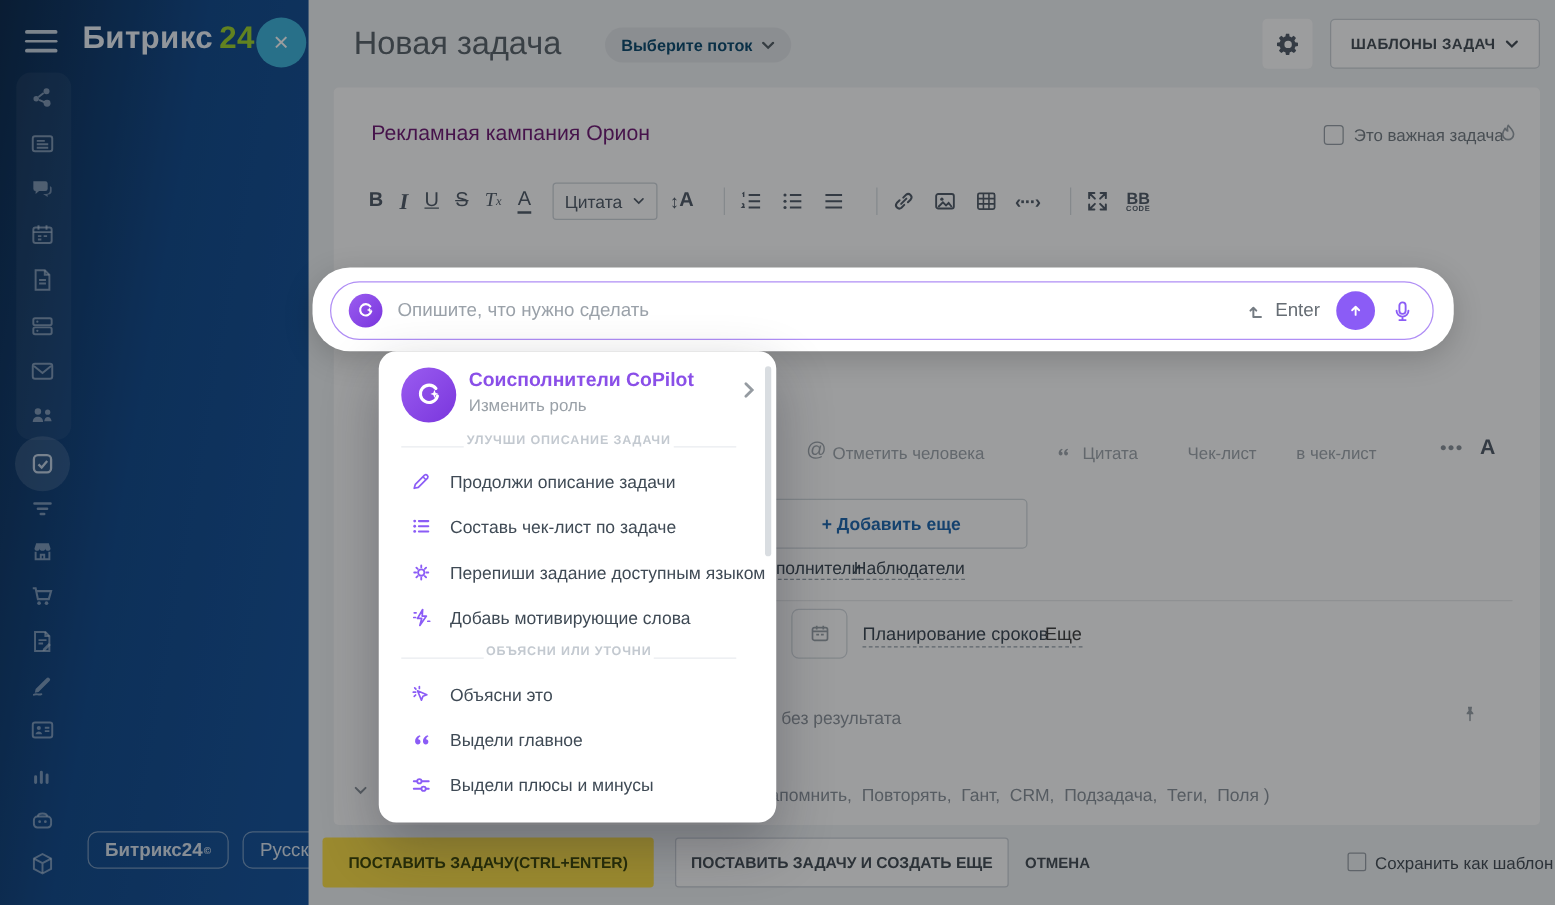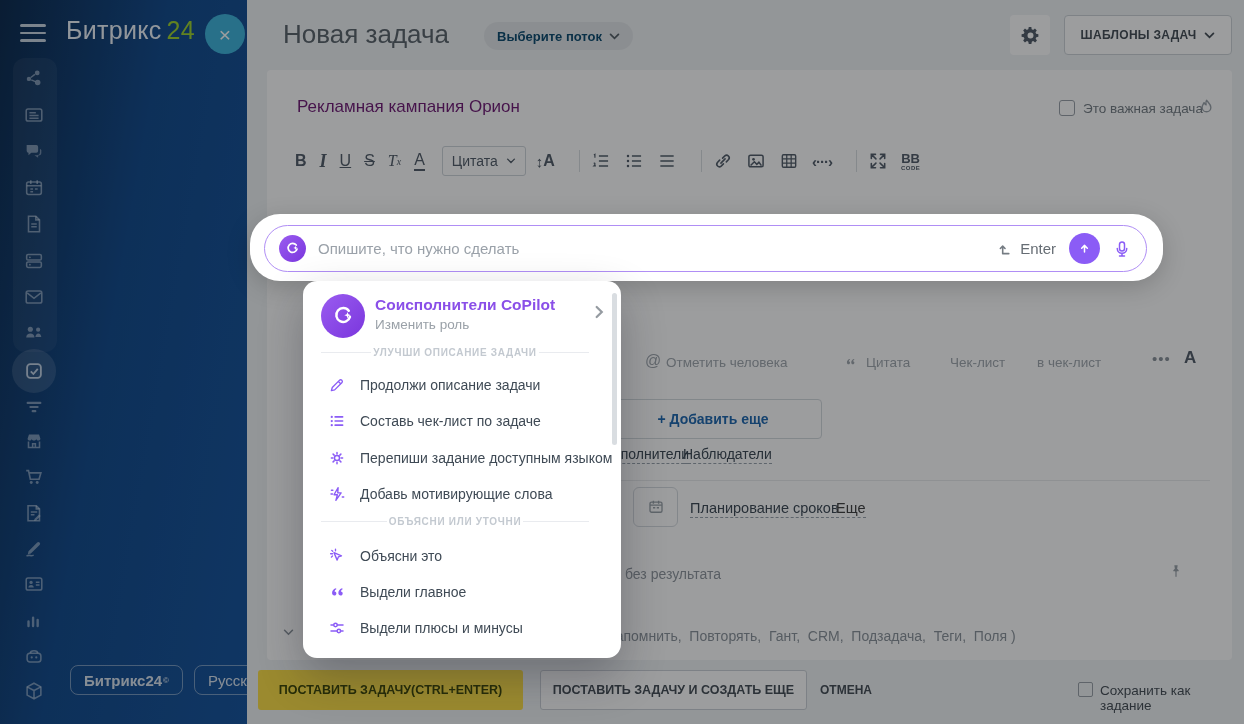--- a/index.html
+++ b/index.html
@@ -9,42 +9,42 @@
 .flex{display:flex;align-items:center}
 .icn{display:inline-flex;align-items:center;justify-content:center}
 .side-ic{position:absolute;left:23px;width:22px;height:22px;color:rgba(190,206,226,.62);cursor:pointer}
 .tb{margin-right:13px;color:#525d69;font-size:16px;font-weight:700;cursor:pointer;display:inline-flex;align-items:center}
 .tb-sep{width:1px;height:22px;background:#d9dee2;margin:0 11px}
 .dash{border-bottom:1px dashed #98a2ac;padding-bottom:1px;cursor:pointer}
 .hint{font-size:13.5px;color:#a0a7ae;cursor:pointer}
 .menu-item{position:absolute;left:0;width:100%;height:26px;display:flex;align-items:center;padding-left:25px;cursor:pointer}
 .menu-item svg{flex:0 0 auto;margin-right:14px;color:#8b5cf6}
 .menu-item span{font-size:14px;color:#3f4a55}
-.sec-div{position:absolute;left:18px;right:32px;display:flex;align-items:center;gap:2px}
+.sec-div{position:absolute;left:18px;right:32px;display:flex;align-items:flex-end;gap:2px}
 .sec-div i{flex:1;height:1px;background:#e9ebef}
 .sec-div b{font-size:10px;font-weight:700;color:#c3c9d0;letter-spacing:.7px;white-space:nowrap}
 .btn{display:flex;align-items:center;justify-content:center;cursor:pointer}
 .overlay{position:absolute;inset:0;background:rgba(8,9,12,.40);z-index:5;pointer-events:none}
 .z10{z-index:10}
 .cbx{border:1.5px solid #99a1a8;border-radius:3px;background:transparent;cursor:pointer}
 </style>
 </head>
 <body>
 
 <div class="stage">
 
   <div class="abs" style="left:0;top:0;width:247px;height:724px;background:linear-gradient(100deg,#0c2a4e 0%,#124a8c 45%,#15549e 100%)">
 
     <div class="abs" style="left:20px;top:24px;width:26px;height:18px;cursor:pointer">
       <div style="height:2.5px;background:rgba(235,242,250,.85);border-radius:2px"></div>
       <div style="height:2.5px;background:rgba(235,242,250,.85);border-radius:2px;margin-top:5px"></div>
       <div style="height:2.5px;background:rgba(235,242,250,.85);border-radius:2px;margin-top:5px"></div>
     </div>
 
-    <div class="abs flex" style="left:66px;top:16px;font-size:25px;font-weight:400;letter-spacing:.3px">
+    <div class="abs flex" style="left:66px;top:16px;font-size:25px;font-weight:700;letter-spacing:.3px">
       <span style="color:#eef4fa">Битрикс</span>
       <span style="color:#9ed32e;margin-left:5px">24</span>
     </div>
 
     <div class="abs btn" style="left:205px;top:14px;width:40px;height:40px;border-radius:50%;background:#3fb5dc">
       <span style="color:#fff;font-size:21px;line-height:1">×</span>
     </div>
 
     <div class="abs" style="left:13px;top:58px;width:44px;height:294px;border-radius:12px;background:rgba(255,255,255,.05)"></div>
 
@@ -273,21 +273,21 @@
     <div class="abs" style="left:350px;top:628px;font-size:14px;color:#8b939b;white-space:pre;cursor:pointer">( Напомнить,  Повторять,  Гант,  CRM,  Подзадача,  Теги,  Поля )</div>
 
     <div class="abs btn" style="left:11px;top:670px;width:265px;height:40px;background:#fde047;border-radius:3px">
       <span style="font-size:12.5px;font-weight:700;color:#3c4505">ПОСТАВИТЬ ЗАДАЧУ(CTRL+ENTER)</span>
     </div>
     <div class="abs btn" style="left:293px;top:670px;width:267px;height:40px;background:#fff;border:1px solid #cbd1d7;border-radius:3px">
       <span style="font-size:12.5px;font-weight:700;color:#454e56">ПОСТАВИТЬ ЗАДАЧУ И СОЗДАТЬ ЕЩЕ</span>
     </div>
     <div class="abs" style="left:573px;top:683px;font-size:12px;font-weight:700;color:#454e56;cursor:pointer">ОТМЕНА</div>
     <div class="abs cbx" style="left:831px;top:682px;width:15px;height:15px;border-radius:2px"></div>
-    <div class="abs" style="left:853px;top:683px;font-size:13.5px;color:#454e56">Сохранить как задание</div>
+    <div class="abs" style="left:853px;top:683px;font-size:13.5px;color:#454e56">Сохранить как шаблон</div>
   </div>
 
   <div class="overlay"></div>
 
   <div class="abs z10" style="left:250px;top:214px;width:913px;height:67px;background:#fff;border-radius:30px;box-shadow:0 6px 24px rgba(0,0,0,.18)"></div>
 
   <div class="abs z10 flex" style="left:264px;top:225px;width:883px;height:47px;border:1.5px solid #b08ef5;border-radius:24px;background:#fff;padding:0 14px;cursor:text">
     <span class="icn" style="width:27px;height:27px;border-radius:50%;background:linear-gradient(135deg,#9a5cf0,#7a36dd)">
       <svg width="17" height="17" viewBox="0 0 24 24">
           <path d="M17.3 7.2A6.4 6.4 0 1 0 18.4 12.8" stroke="#fff" stroke-width="2.4" fill="none" stroke-linecap="round"></path>

